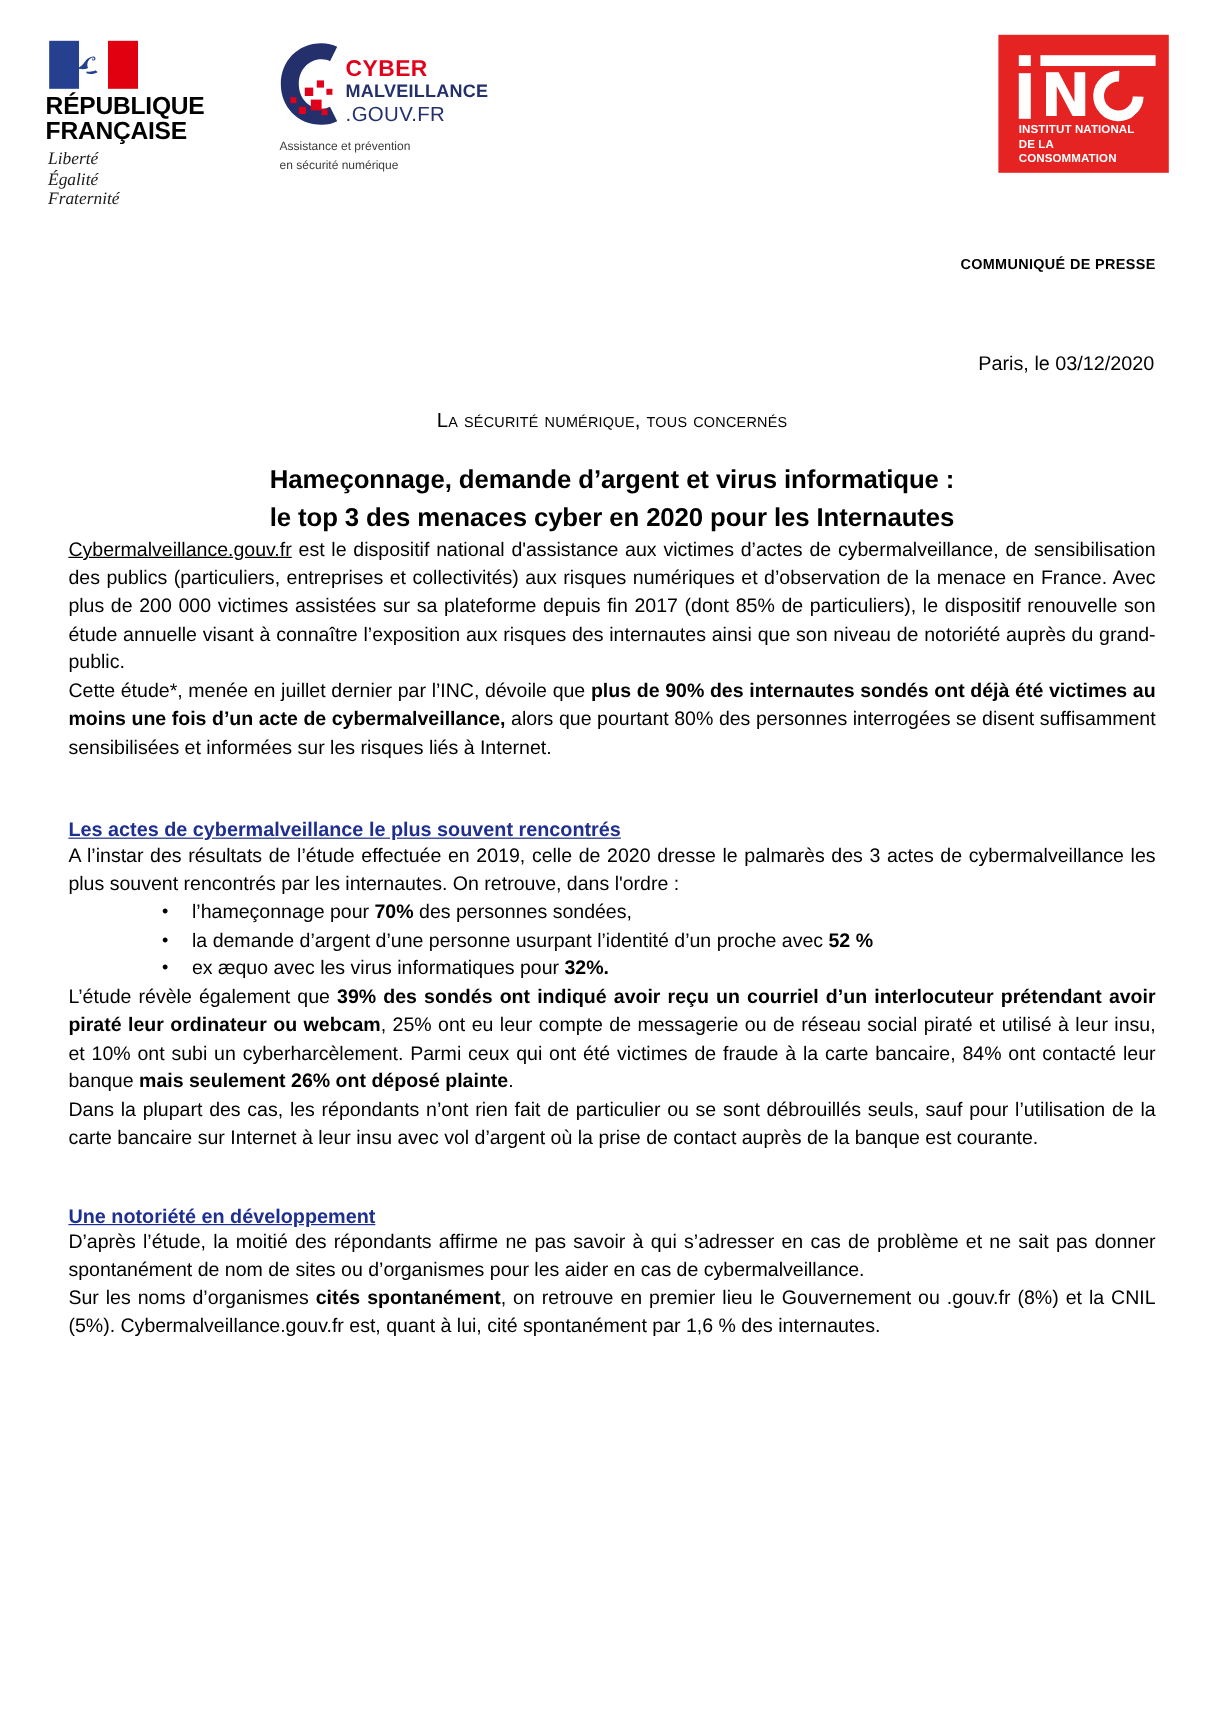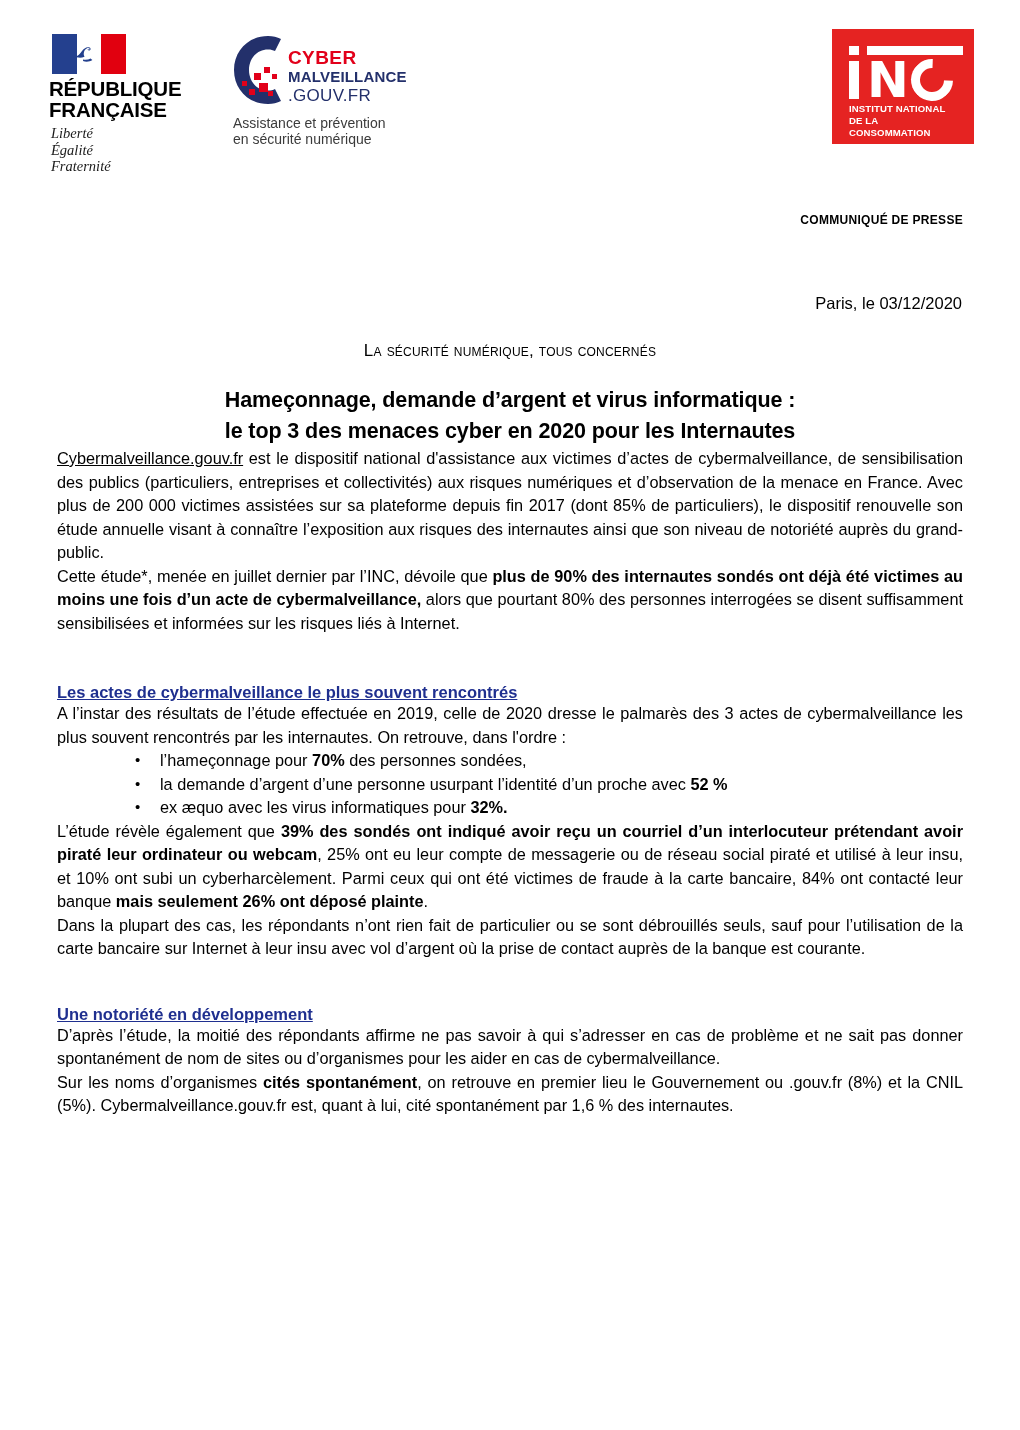--- a/index.html
+++ b/index.html
@@ -20,21 +20,21 @@
   
   .header {
     position: relative;
     height: 185px;
     width: 1020px;
   }
 
   
   .rf-block {
     position: absolute;
-    left: 49px;
+    left: 38px;
     top: 34px;
     width: 165px;
   }
   .rf-flag {
     width: 74px;
     height: 40px;
     display: flex;
     position: relative;
     margin-left: 3px;
   }
@@ -109,21 +109,21 @@
   }
   .cmv-gouv {
     color: #23306b;
     font-size: 17px;
     line-height: 18px;
     letter-spacing: 0.3px;
   }
   .cmv-tag {
     margin-top: 4px;
     margin-left: 5px;
-    font-size: 14px;
+    font-size: 10px;
     line-height: 16px;
     color: #3b3b3b;
   }
 
   
   .inc-block {
     position: absolute;
     left: 832px;
     top: 29px;
     width: 142px;

